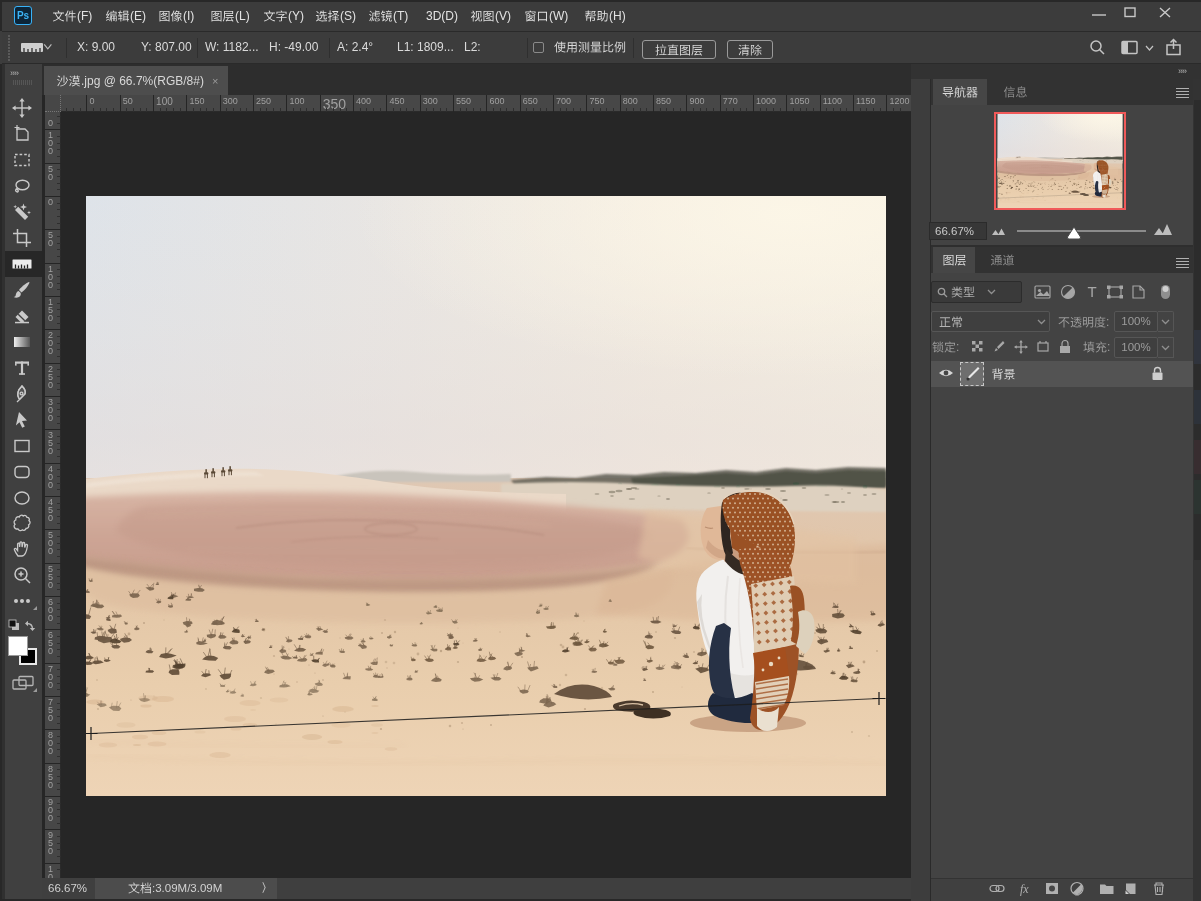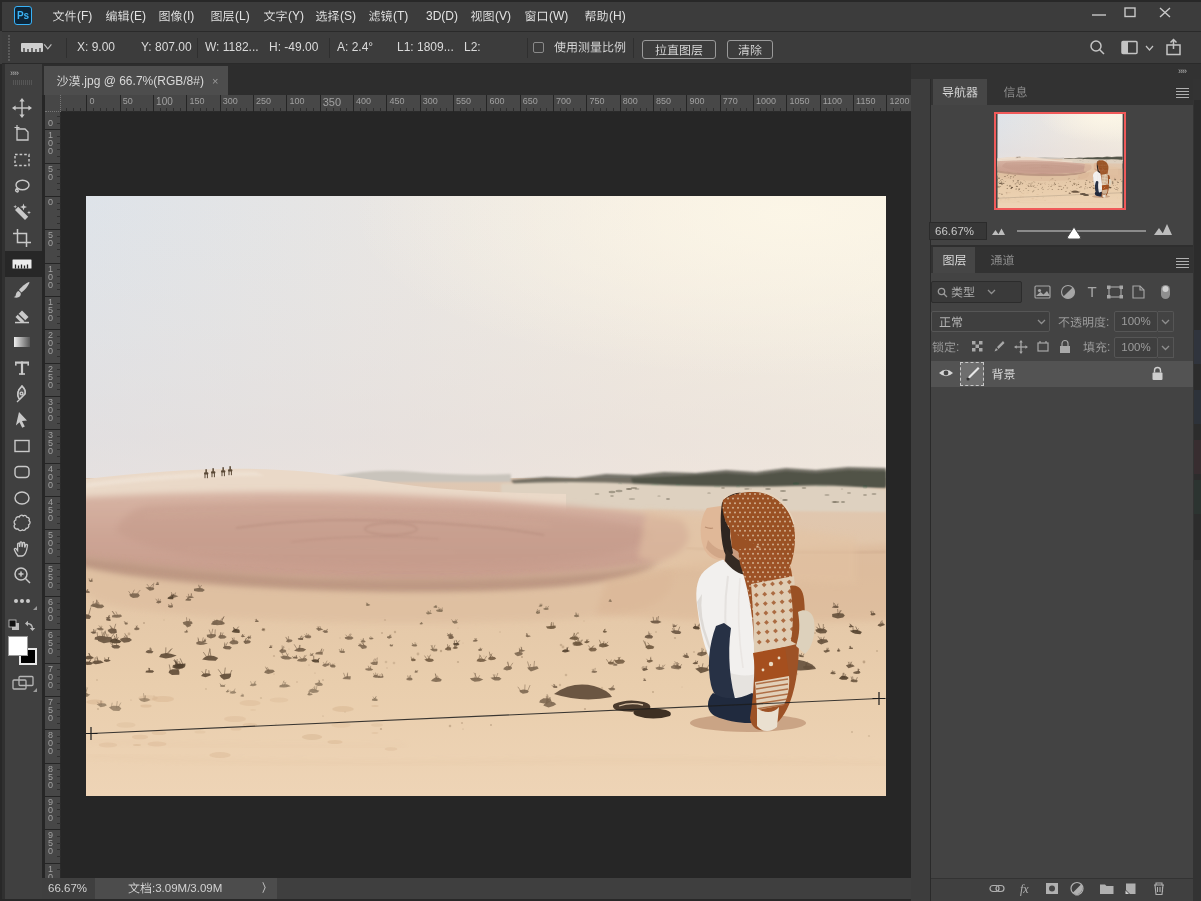--- a/index.html
+++ b/index.html
@@ -374,21 +374,21 @@
       <div style="position:absolute;left:95.1px;top:1px;font-size:10px;color:#a0a0a0">100</div>
       <div style="position:absolute;left:125.4px;top:0;width:1px;height:17px;background:#252525"></div>
       <div style="position:absolute;left:128.4px;top:1px;font-size:9px;color:#a0a0a0">150</div>
       <div style="position:absolute;left:158.7px;top:0;width:1px;height:17px;background:#252525"></div>
       <div style="position:absolute;left:161.7px;top:1px;font-size:9px;color:#a0a0a0">300</div>
       <div style="position:absolute;left:192.1px;top:0;width:1px;height:17px;background:#252525"></div>
       <div style="position:absolute;left:195.1px;top:1px;font-size:9px;color:#a0a0a0">250</div>
       <div style="position:absolute;left:225.4px;top:0;width:1px;height:17px;background:#252525"></div>
       <div style="position:absolute;left:228.4px;top:1px;font-size:9px;color:#a0a0a0">100</div>
       <div style="position:absolute;left:258.7px;top:0;width:1px;height:17px;background:#252525"></div>
-      <div style="position:absolute;left:261.7px;top:1px;font-size:11px;color:#a0a0a0">350</div>
+      <div style="position:absolute;left:261.7px;top:1px;font-size:14px;color:#a0a0a0">350</div>
       <div style="position:absolute;left:292.1px;top:0;width:1px;height:17px;background:#252525"></div>
       <div style="position:absolute;left:295.1px;top:1px;font-size:9px;color:#a0a0a0">400</div>
       <div style="position:absolute;left:325.4px;top:0;width:1px;height:17px;background:#252525"></div>
       <div style="position:absolute;left:328.4px;top:1px;font-size:9px;color:#a0a0a0">450</div>
       <div style="position:absolute;left:358.7px;top:0;width:1px;height:17px;background:#252525"></div>
       <div style="position:absolute;left:361.7px;top:1px;font-size:9px;color:#a0a0a0">300</div>
       <div style="position:absolute;left:392.1px;top:0;width:1px;height:17px;background:#252525"></div>
       <div style="position:absolute;left:395.1px;top:1px;font-size:9px;color:#a0a0a0">550</div>
       <div style="position:absolute;left:425.4px;top:0;width:1px;height:17px;background:#252525"></div>
       <div style="position:absolute;left:428.4px;top:1px;font-size:9px;color:#a0a0a0">600</div>

